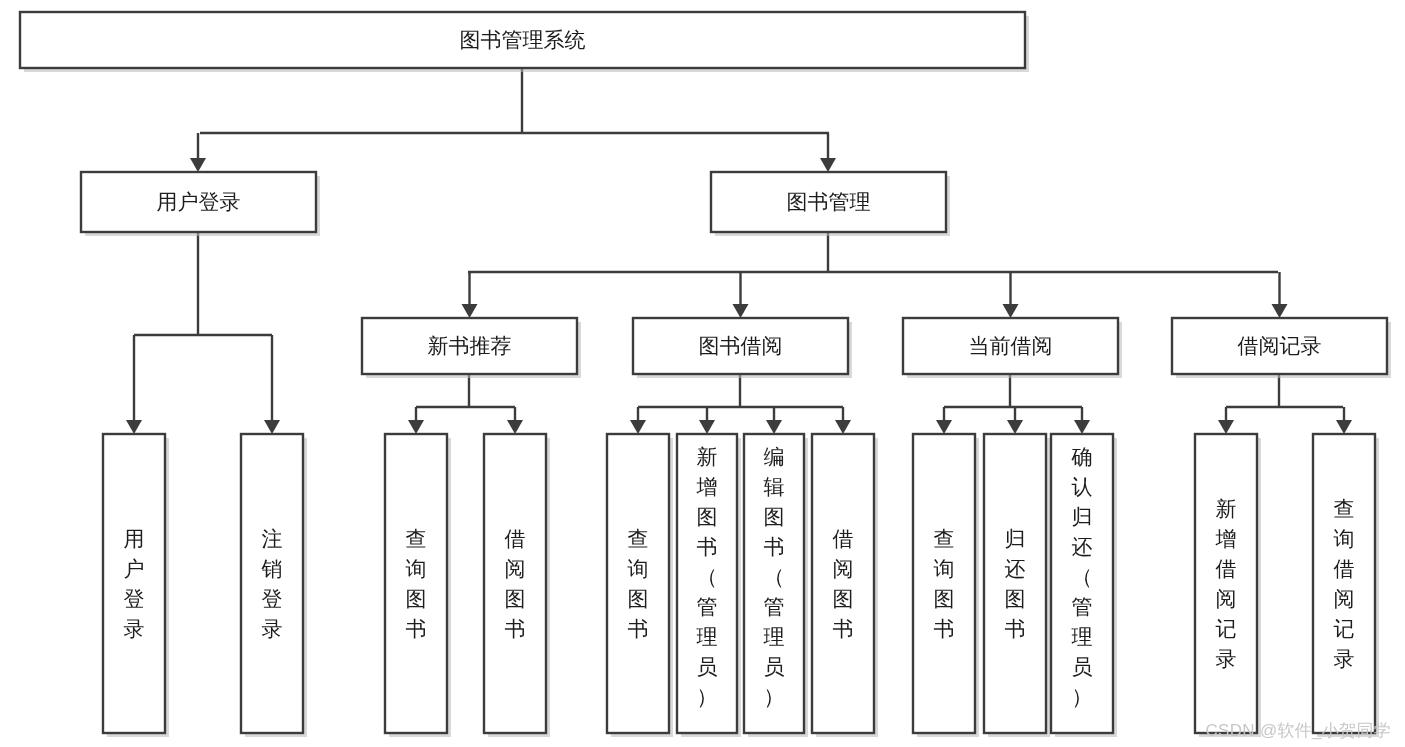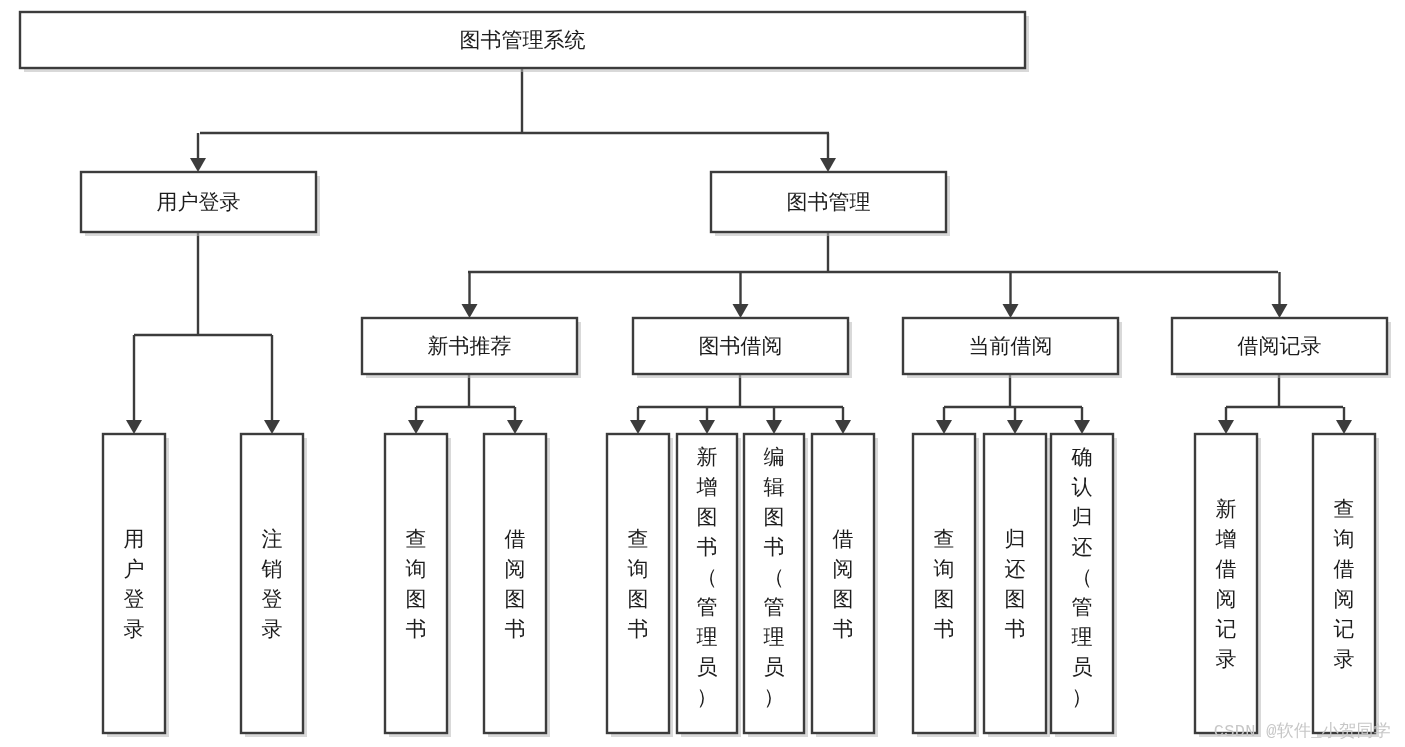--- a/index.html
+++ b/index.html
@@ -52,21 +52,21 @@
   .arrow-head {
     fill: #3c3c3c;
     stroke: none;
   }
   .watermark-text {
     position: absolute;
     right: 14px;
     bottom: 5px;
     color: #c7c7c7;
     font-size: 17px;
-    font-family: Liberation Mono, monospace;
+    font-family: Liberation Sans, sans-serif;
     white-space: nowrap;
     letter-spacing: 0.3px;
   }
 </style>
 </head>
 <body>
 
 <svg id="diagram-root" viewBox="0 0 1405 747" width="1405" height="747" xmlns="http://www.w3.org/2000/svg">
   <g id="connector-layer">
       <g>

